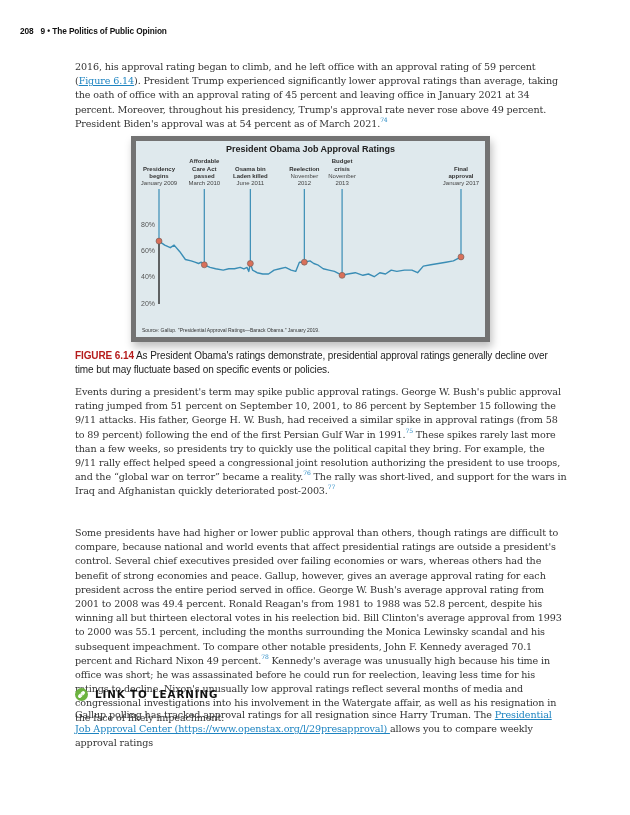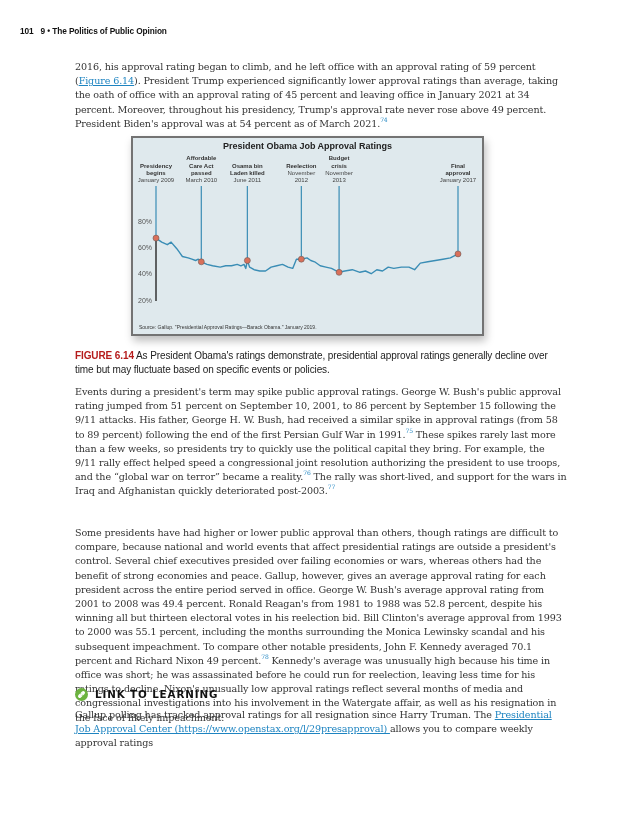--- a/index.html
+++ b/index.html
@@ -8,32 +8,32 @@
   .running-head .num { margin-right: 7px; }
   .body-text { position: absolute; left: 75px; width: 492px; font-size: 9.6px; line-height: 14.2px; color: #333; letter-spacing: -0.12px; }
   .body-text a { color: #1e84c1; text-decoration: underline; }
   .body-text sup { color: #1e84c1; font-size: 6px; vertical-align: 5px; line-height: 0; }
   #p1 { top: 60px; }
   #p2 { top: 385px; }
   #p3 { top: 526px; }
   #p4 { top: 708px; }
   .caption { position: absolute; left: 75px; top: 349px; width: 492px; font-family: "Liberation Sans", sans-serif; font-size: 10px; line-height: 14.4px; color: #222; letter-spacing: -0.1px; }
   .caption .fig-label { color: #b51c1c; font-weight: bold; }
-  .chart-box { position: absolute; left: 131px; top: 136px; width: 349px; height: 196px; background: #dfe9ed; border: 2px solid #737373; box-shadow: 2px 5px 8px rgba(0,0,0,0.25); }
+  .chart-box { position: absolute; left: 131px; top: 136px; width: 349px; height: 196px; background: #dfe9ed; border: 5px solid #737373; box-shadow: 2px 5px 8px rgba(0,0,0,0.25); }
   .chart-box svg { position: absolute; left: 0; top: 0; }
   .ltl { position: absolute; left: 75px; top: 688px; display: flex; align-items: flex-start; }
   .ltl-icon { width: 13px; height: 13px; border-radius: 50%; background: #6cb33f; display: flex; align-items: center; justify-content: center; margin-right: 7px; }
   .ltl-title { font-family: "DejaVu Sans", sans-serif; font-weight: bold; font-size: 10.3px; letter-spacing: 0.9px; color: #111; }
   .footer { position: absolute; left: 75px; top: 818px; font-family: "Liberation Sans", sans-serif; font-weight: bold; font-size: 7.6px; color: #111; margin-top: 45px; }
 </style>
 </head>
 <body>
 
 <div class="running-head">
-  <span class="num">101</span><span>9 • The Politics of Public Opinion</span>
+  <span class="num">208</span><span>9 • The Politics of Public Opinion</span>
 </div>
 
 <div class="body-text" id="p1">
   <span>2016, his approval rating began to climb, and he left office with an approval rating of 59 percent (</span><a href="#">Figure 6.14</a><span>). President Trump experienced significantly lower approval ratings than average, taking the oath of office with an approval rating of 45 percent and leaving office in January 2021 at 34 percent. Moreover, throughout his presidency, Trump's approval rate never rose above 49 percent. President Biden's approval was at 54 percent as of March 2021.</span><sup>74</sup>
 </div>
 
 <div class="chart-box">
   <svg id="chart-svg" width="349" height="196">
     <text id="chart-title" x="174.5" y="11" text-anchor="middle" font-family="Liberation Sans, sans-serif" font-weight="bold" font-size="9" fill="#222">President Obama Job Approval Ratings</text>
     <g id="y-ticks">

